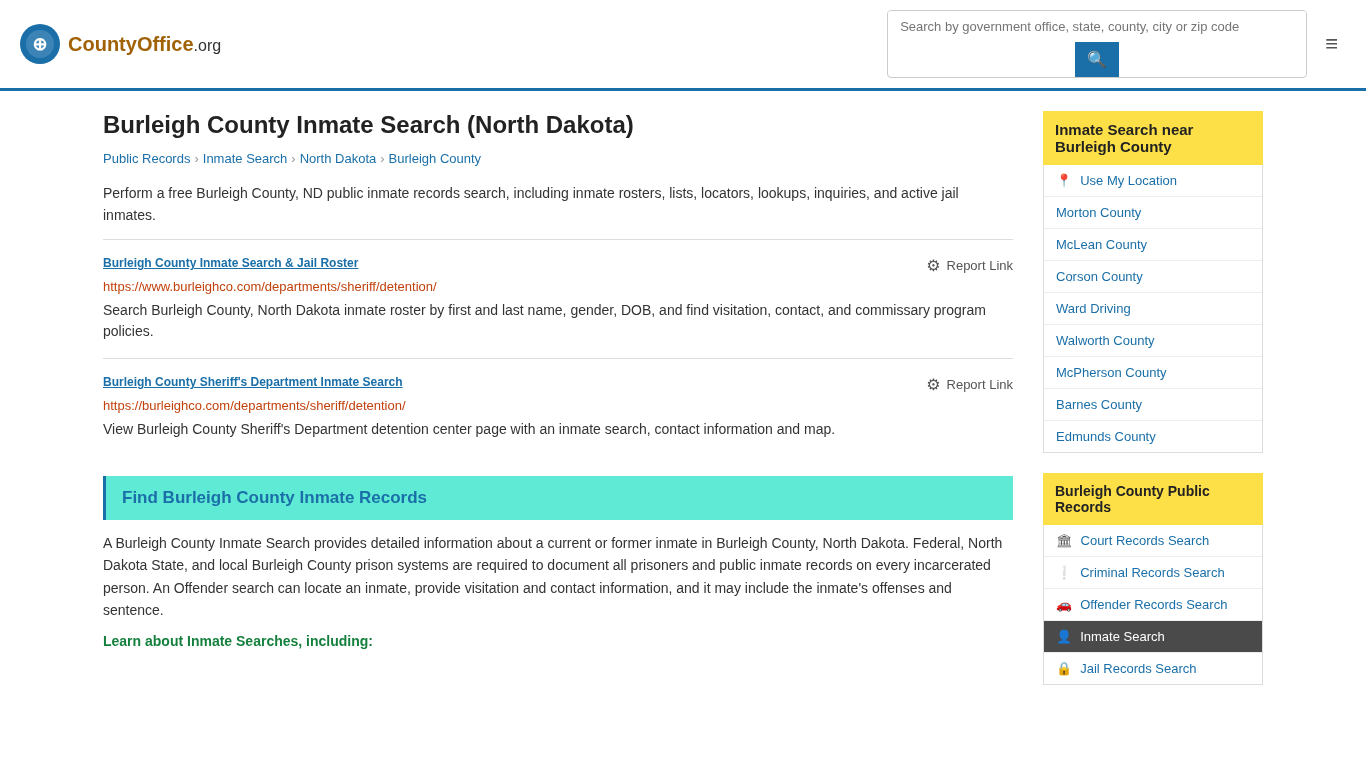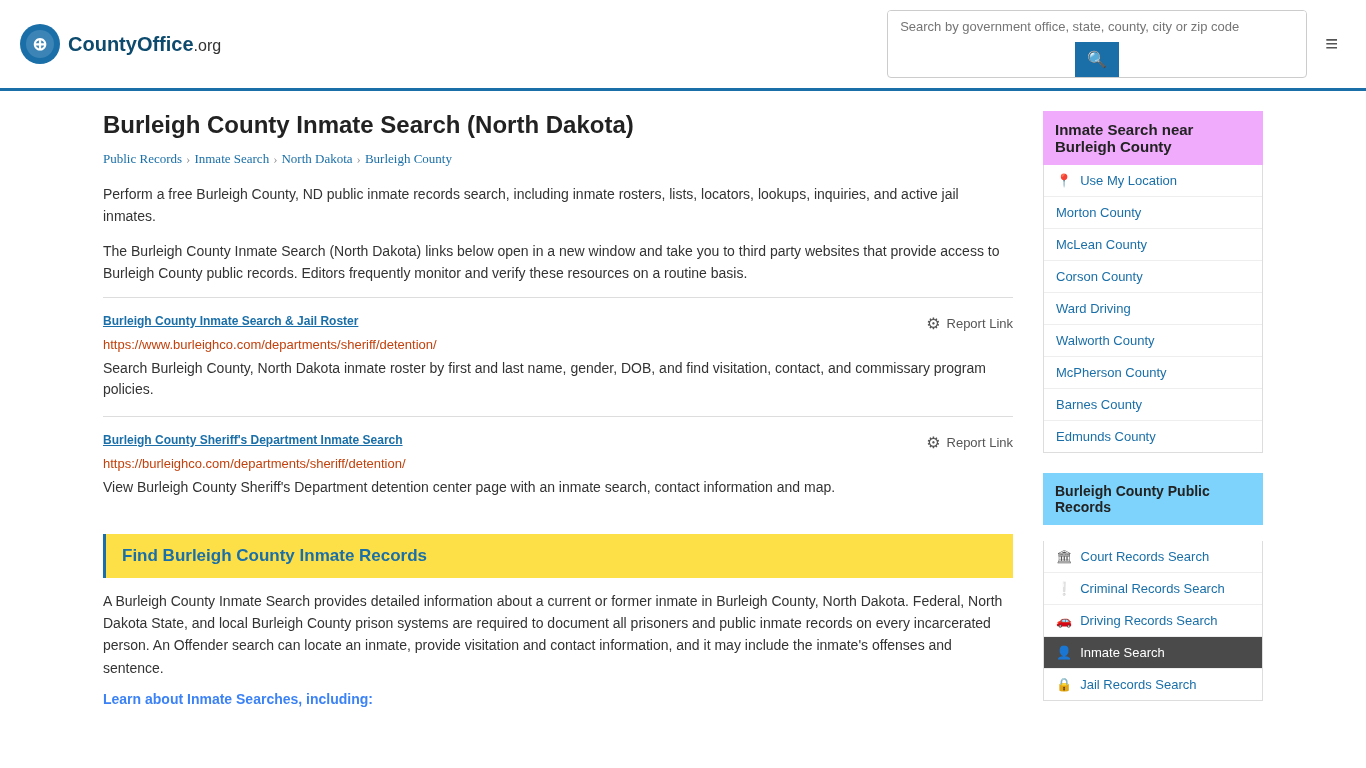--- a/index.html
+++ b/index.html
@@ -80,21 +80,20 @@
       color: #222;
       margin-bottom: 12px;
     }
     .breadcrumb {
       font-size: 13px;
       color: #666;
       margin-bottom: 16px;
       display: flex;
       align-items: center;
       gap: 4px;
-      font-family: Liberation Serif, serif;
     }
     .breadcrumb a {
       color: #1a6fa8;
       text-decoration: none;
     }
     .breadcrumb .sep { color: #999; }
 
     .description-text {
       font-size: 14px;
       color: #333;
@@ -142,51 +141,51 @@
       margin-bottom: 6px;
     }
     .result-desc {
       font-size: 14px;
       color: #333;
       line-height: 1.5;
     }
 
     
     .section-heading {
-      background: #fde047;
+      background: #5eead4;
       padding: 12px 16px;
       font-size: 17px;
       font-weight: bold;
       color: #1a6fa8;
       margin: 20px 0 12px 0;
       border-left: 3px solid #1a6fa8;
     }
     .body-text {
       font-size: 14px;
       color: #333;
       line-height: 1.6;
       margin-bottom: 12px;
     }
     .sub-heading {
       font-size: 14px;
       font-weight: bold;
-      color: #3b82f6;
+      color: #15803d;
       margin-top: 10px;
     }
 
     
     .sidebar {
       width: 220px;
       flex-shrink: 0;
     }
     .sidebar-section {
       margin-bottom: 20px;
     }
     .sidebar-title {
-      background: #f0abfc;
+      background: #fde047;
       padding: 10px 12px;
       font-size: 15px;
       font-weight: bold;
       color: #222;
       margin-bottom: 0;
     }
     .sidebar-list {
       list-style: none;
       border: 1px solid #ddd;
       border-top: none;
@@ -216,40 +215,40 @@
     .sidebar-icon {
       font-size: 13px;
       color: #555;
     }
     .location-icon {
       color: #cc3333;
     }
 
     
     .sidebar-pub-title {
-      background: #7dd3fc;
+      background: #fde047;
       padding: 10px 12px;
       font-size: 14px;
       font-weight: bold;
       color: #222;
-      margin-bottom: 16px;
+      margin-bottom: 0;
     }
   </style>
 </head>
 <body>
 
 <header class="header">
   <div class="logo-area">
     <svg class="logo-icon" viewBox="0 0 40 40" xmlns="http://www.w3.org/2000/svg">
       <circle cx="20" cy="20" r="20" fill="#1a6fa8"></circle>
       <circle cx="20" cy="20" r="14" fill="#fff" opacity="0.15"></circle>
       <text x="20" y="26" text-anchor="middle" font-size="18" fill="#fff" font-weight="bold">⊕</text>
     </svg>
     <div>
-      <span style="font-size:20px;font-weight:bold;color:#0c4a6e;">CountyOffice</span><span style="font-size:16px;color:#333;">.org</span>
+      <span style="font-size:20px;font-weight:bold;color:#a16207;">CountyOffice</span><span style="font-size:16px;color:#333;">.org</span>
     </div>
   </div>
   <div class="header-right">
     <div class="search-bar">
       <input type="text" placeholder="Search by government office, state, county, city or zip code" style="">
       <button>🔍</button>
     </div>
     <div class="menu-icon">≡</div>
   </div>
 </header>
@@ -263,21 +262,20 @@
       <a href="#">Public Records</a>
       <span class="sep">›</span>
       <a href="#">Inmate Search</a>
       <span class="sep">›</span>
       <a href="#">North Dakota</a>
       <span class="sep">›</span>
       <a href="#">Burleigh County</a>
     </nav>
 
     <p class="description-text">Perform a free Burleigh County, ND public inmate records search, including inmate rosters, lists, locators, lookups, inquiries, and active jail inmates.</p>
-    <p class="description-text">The Burleigh County Inmate Search (North Dakota) links below open in a new window and take you to third party websites that provide access to Burleigh County public records. Editors frequently monitor and verify these resources on a routine basis.</p>
 
     <div class="result-card">
       <div class="result-card-header">
         <div class="result-title">Burleigh County Inmate Search &amp; Jail Roster</div>
         <div class="report-link">
           <span class="report-icon">⚙</span>
           <span>Report Link</span>
         </div>
       </div>
       <div class="result-url">https://www.burleighco.com/departments/sheriff/detention/</div>
@@ -369,21 +367,21 @@
         </li>
         <li>
           <a href="#">
             <span class="sidebar-icon">❕</span>
             <span>Criminal Records Search</span>
           </a>
         </li>
         <li>
           <a href="#">
             <span class="sidebar-icon">🚗</span>
-            <span>Driving Records Search</span>
+            <span>Offender Records Search</span>
           </a>
         </li>
         <li class="active">
           <a href="#">
             <span class="sidebar-icon">👤</span>
             <span>Inmate Search</span>
           </a>
         </li>
         <li>
           <a href="#">

